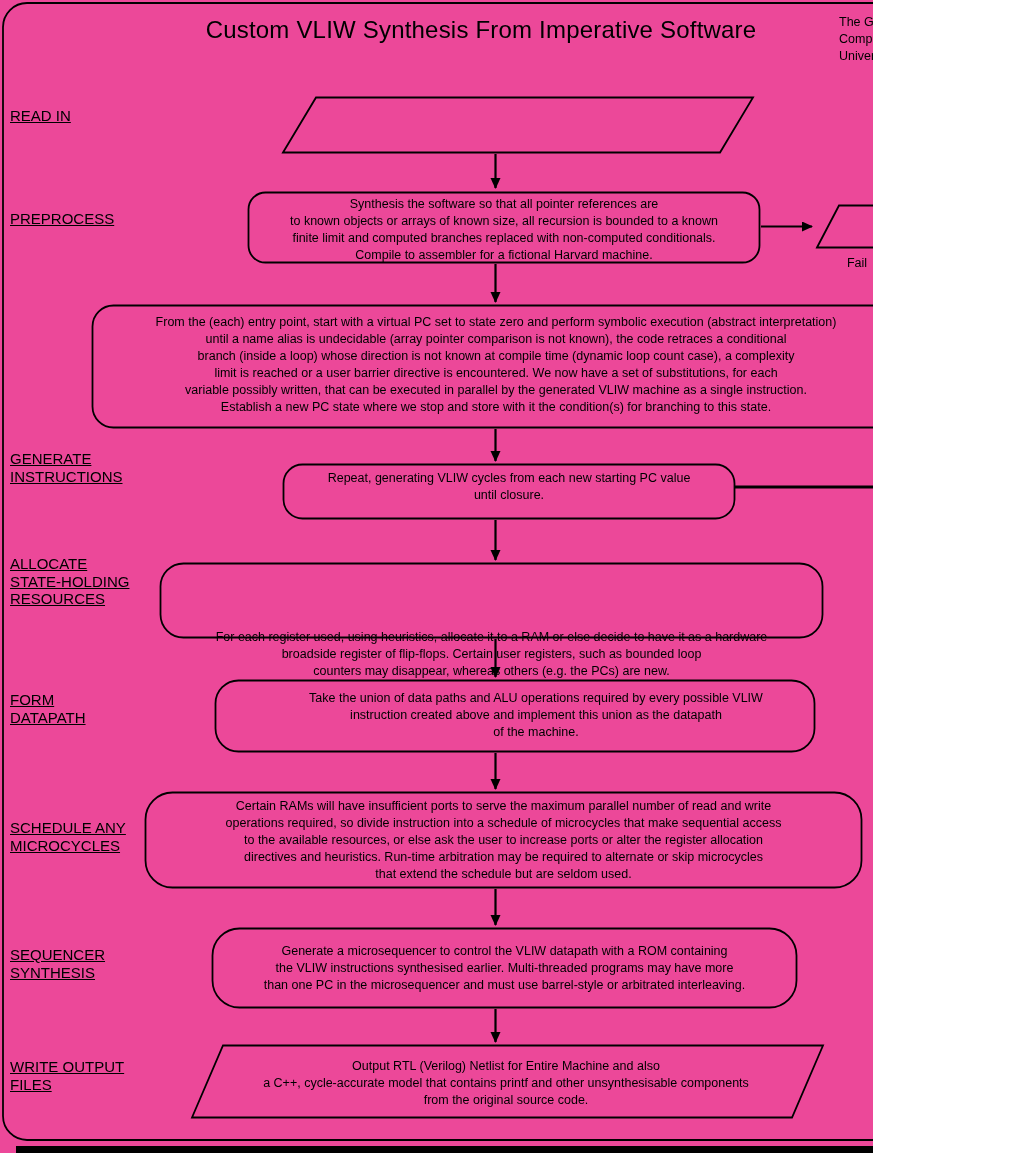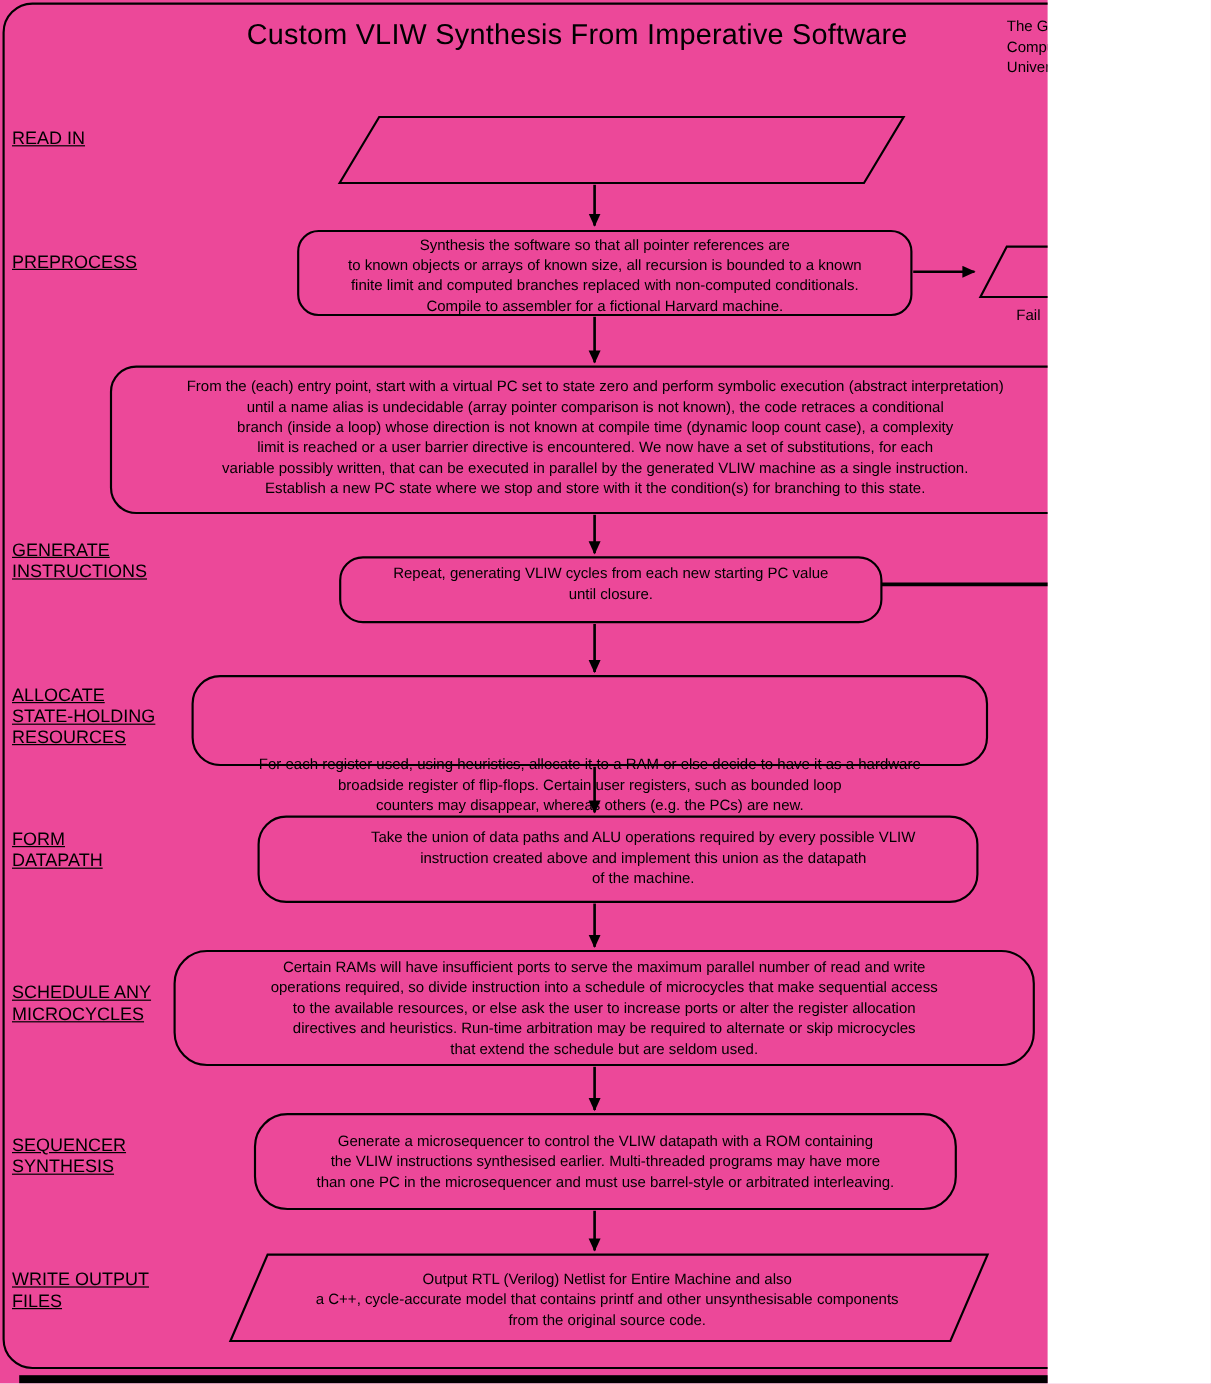--- a/index.html
+++ b/index.html
@@ -87,21 +87,21 @@
   <div class="credit">
     <div>The Greaves Algorithm</div>
     <div>Computer Laboratory</div>
     <div>University of Cambridge</div>
   </div>
 
   <div class="label" style="top:107px">READ IN</div>
   <div class="label" style="top:210px">PREPROCESS</div>
   <div class="label" style="top:450px">GENERATE
 INSTRUCTIONS</div>
-  <div class="label" style="top:571px">ALLOCATE
+  <div class="label" style="top:555px">ALLOCATE
 STATE-HOLDING
 RESOURCES</div>
   <div class="label" style="top:691px">FORM
 DATAPATH</div>
   <div class="label" style="top:819px">SCHEDULE ANY
 MICROCYCLES</div>
   <div class="label" style="top:946px">SEQUENCER
 SYNTHESIS</div>
   <div class="label" style="top:1058px">WRITE OUTPUT
 FILES</div>

